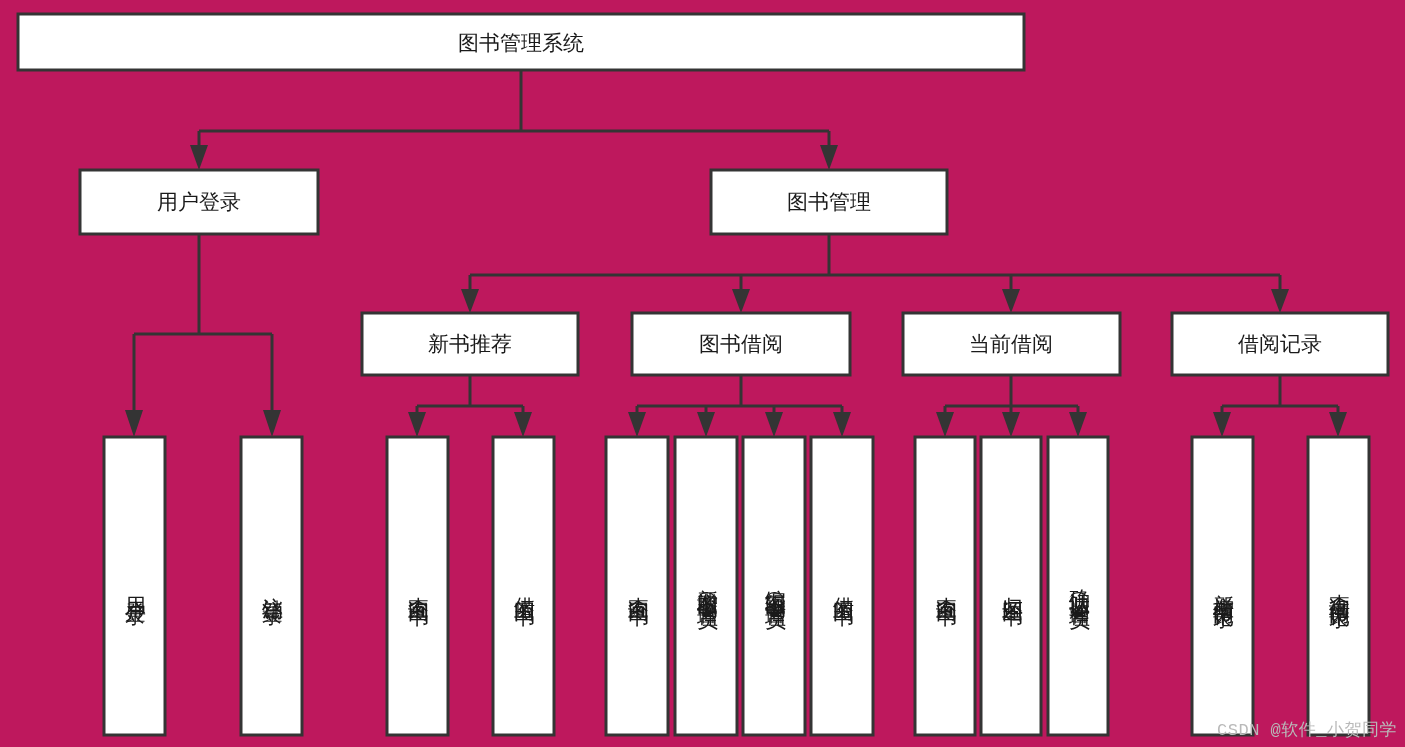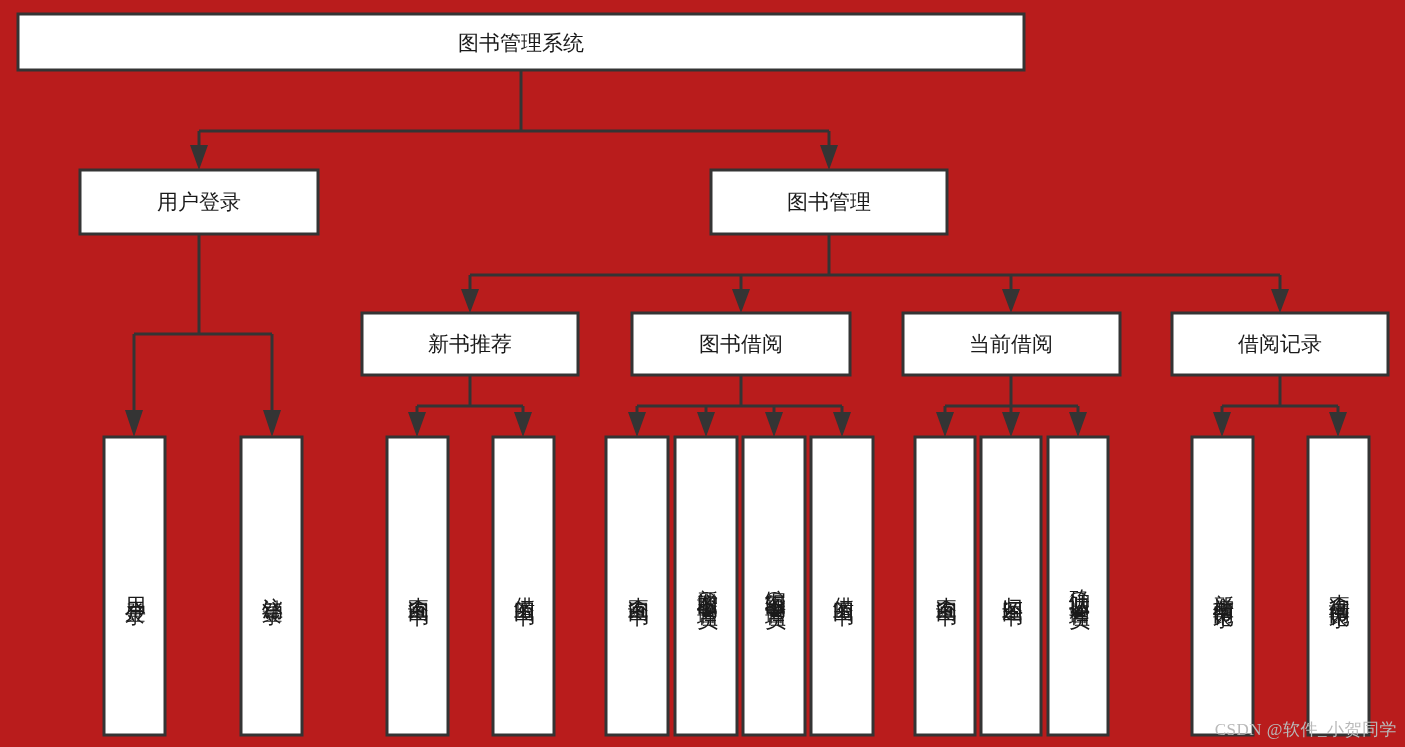--- a/index.html
+++ b/index.html
@@ -7,21 +7,21 @@
     padding: 0;
     background: #ffffff;
   }
   body {
     font-family: "Liberation Sans", "DejaVu Sans", sans-serif;
   }
   #diagram-root {
     position: relative;
     width: 1405px;
     height: 747px;
-    background: #b91c1c;
+    background: #be185d;
     overflow: hidden;
   }
   svg.flow {
     position: absolute;
     left: 0;
     top: 0;
     width: 1405px;
     height: 747px;
     display: block;
   }
@@ -54,21 +54,21 @@
     text-anchor: middle;
     dominant-baseline: middle;
     writing-mode: vertical-rl;
     text-orientation: upright;
     letter-spacing: 3px;
   }
   .watermark {
     position: absolute;
     right: 8px;
     bottom: 6px;
-    font-family: Liberation Serif, serif;
+    font-family: Liberation Mono, monospace;
     font-size: 17px;
     color: #b9b9b9;
     white-space: nowrap;
     letter-spacing: 0.5px;
     pointer-events: none;
   }
 </style>
 </head>
 <body>
 

